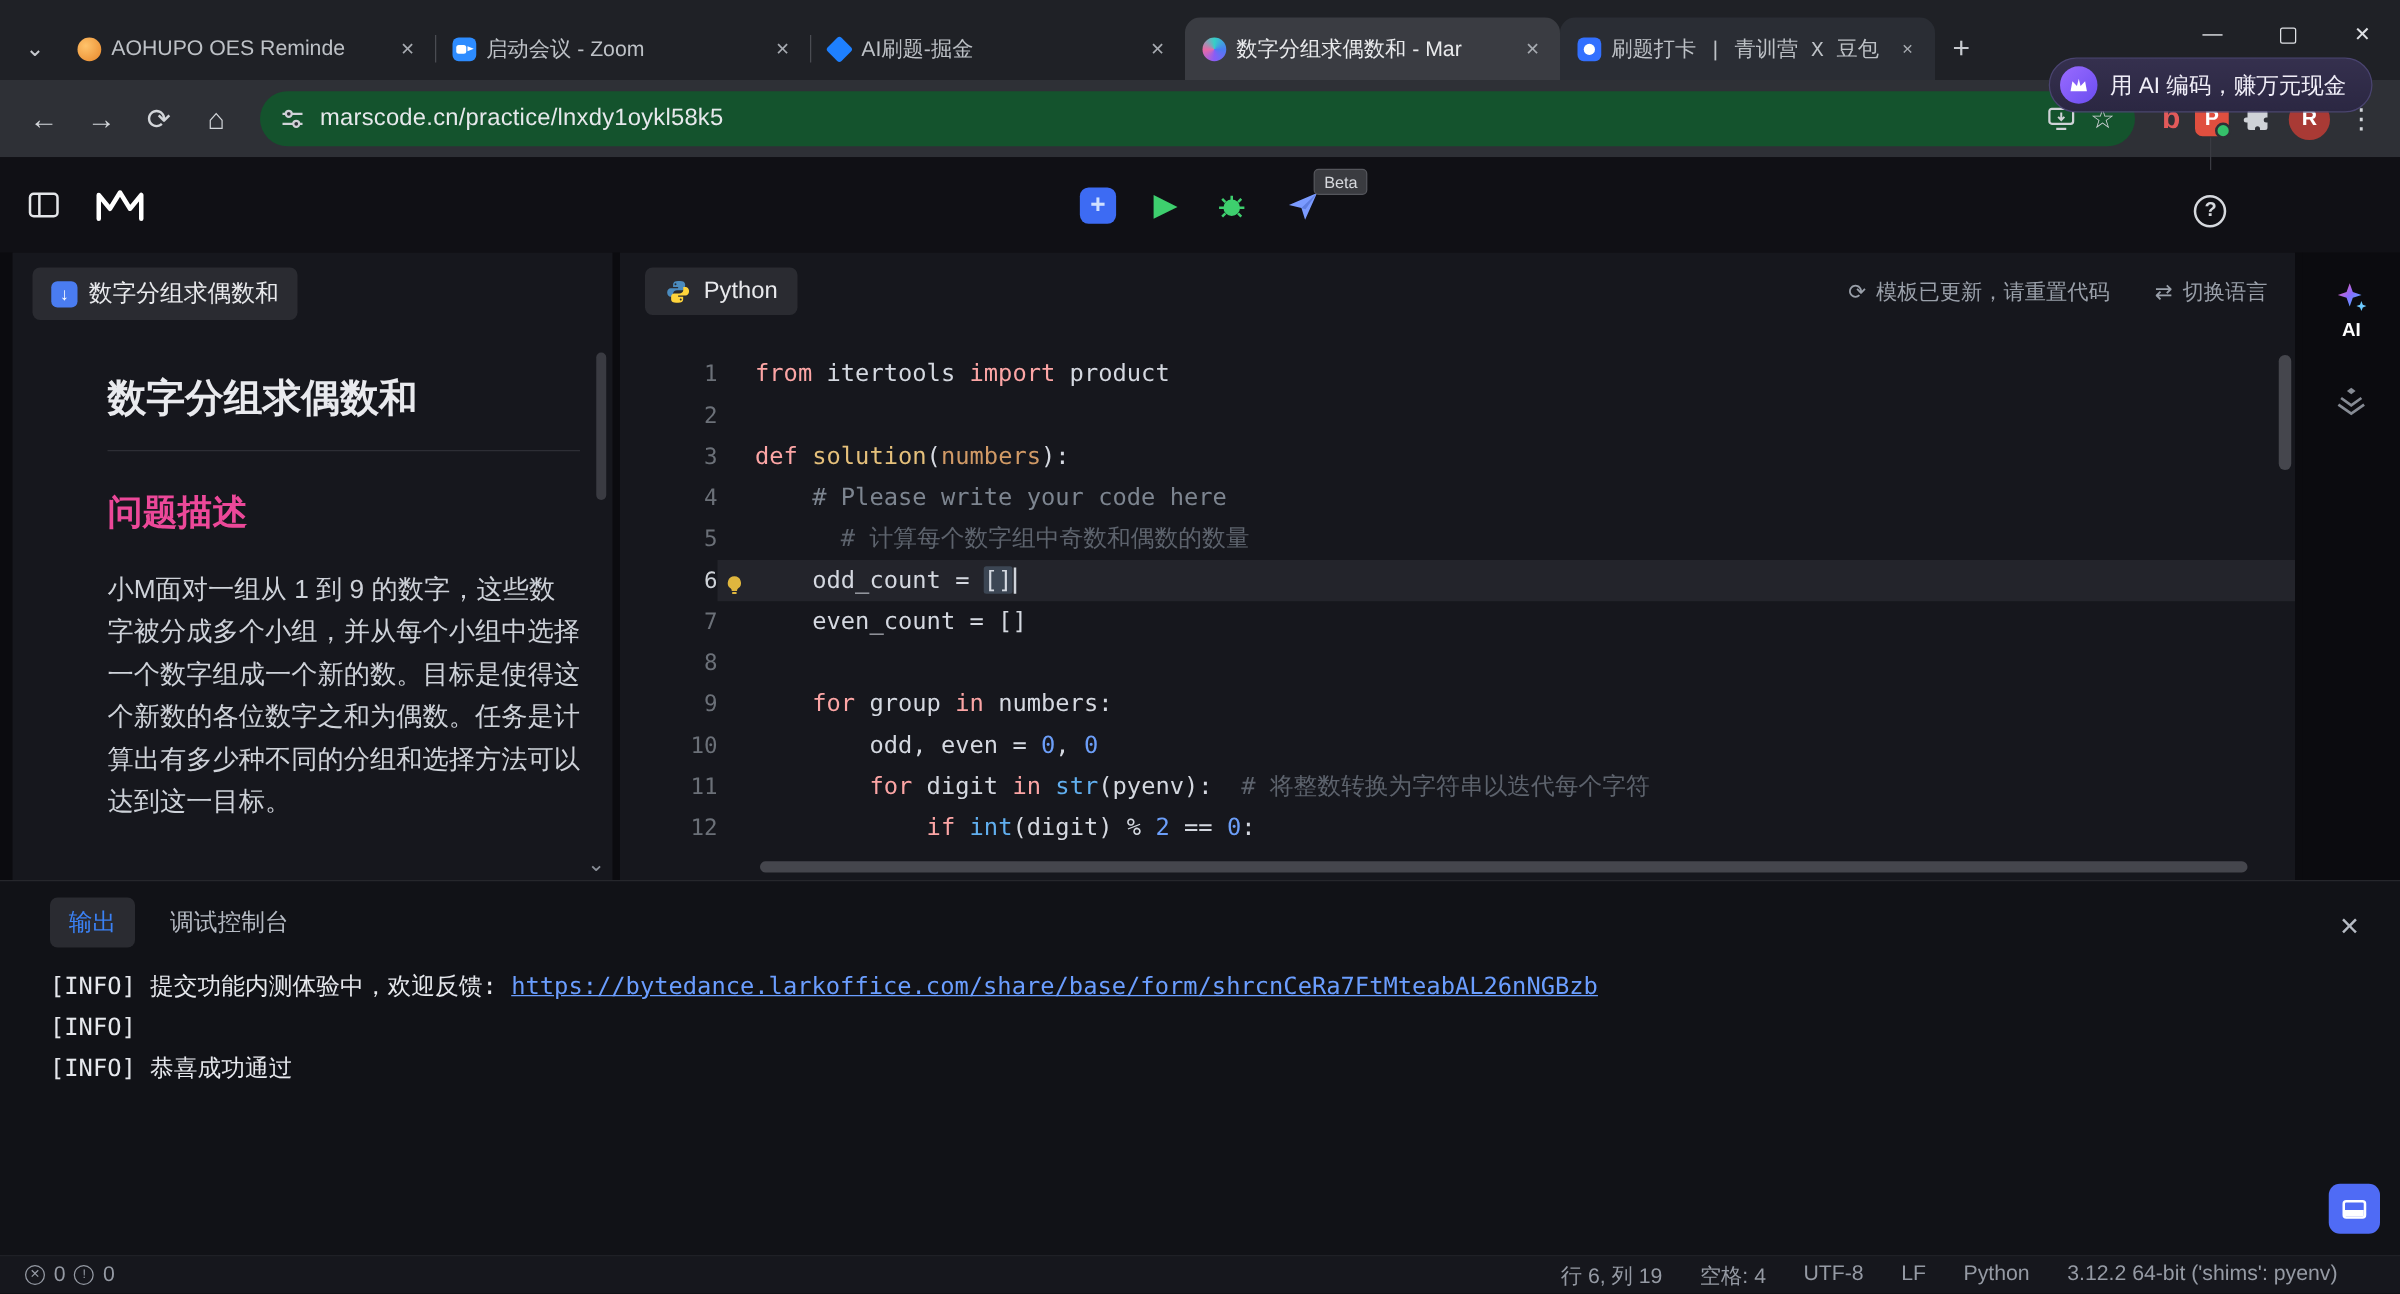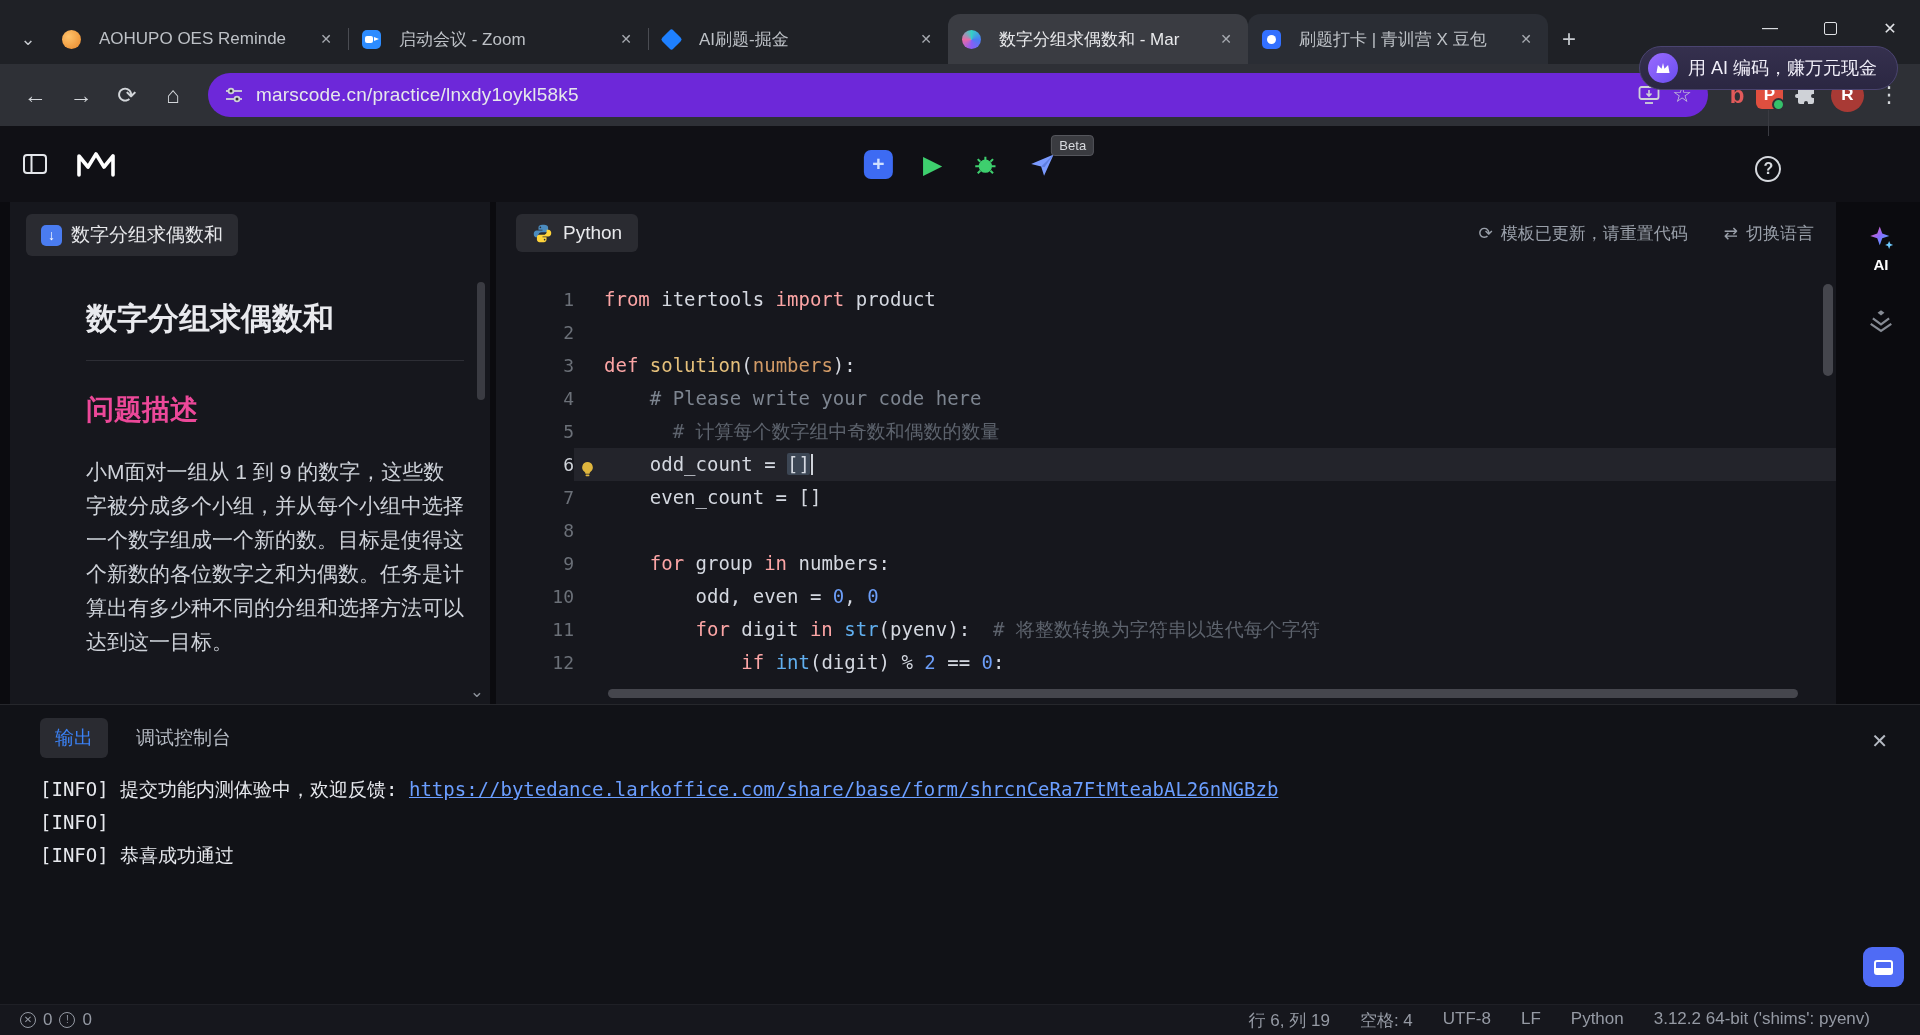--- a/index.html
+++ b/index.html
@@ -6,40 +6,40 @@
   html,body { width:1920px; height:1035px; overflow:hidden; }
   body { font-family:"Liberation Sans", sans-serif; background:#0b0b0f; color:#d7dae0; }
 
   
   .tabstrip { height:64px; background:#1f2126; display:flex; align-items:flex-end; padding-left:8px; position:relative; }
   .tab-search-btn { width:40px; height:46px; display:flex; align-items:center; justify-content:center; color:#c7cacf; font-size:18px; cursor:pointer; margin-bottom:2px; }
   .tab-list { display:flex; align-items:flex-end; }
   .tab { width:300px; height:50px; display:flex; align-items:center; padding:0 10px 0 14px; border-radius:12px 12px 0 0; color:#bdc1c6; position:relative; cursor:pointer; }
   .tab.normal + .tab.normal::before { content:""; position:absolute; left:0; top:14px; bottom:14px; width:1px; background:#4a4c52; }
   .tab.active { background:#3a3c42; color:#e9eaec; }
-  .tab.tinted { background:#2a2d34; }
-  .tab-title { flex:1; overflow:hidden; white-space:nowrap; font-size:17px; margin:0 8px 0 18px; }
+  .tab.tinted { background:#2a2d34;font-family:Liberation Mono, monospace; }
+  .tab-title { flex:1; overflow:hidden; white-space:nowrap; font-size:17px; margin:0 8px 0 8px; }
   .tab-close { width:24px; height:24px; border-radius:50%; display:flex; align-items:center; justify-content:center; font-size:14px; color:#a7abb1; flex:none; }
   .newtab-btn { width:42px; height:46px; display:flex; align-items:center; justify-content:center; font-size:24px; color:#c7cacf; margin-bottom:2px; cursor:pointer; }
   .fav { width:19px; height:19px; flex:none; position:relative; }
   .fav-aohupo { background:radial-gradient(circle at 35% 35%, #ffc36b, #e8872a); border-radius:50%; }
   .fav-zoom { background:#2d8cff; border-radius:5px; }
   .fav-zoom::before { content:""; position:absolute; left:3px; top:6px; width:8px; height:7px; background:#fff; border-radius:2px; }
   .fav-zoom::after { content:""; position:absolute; right:2px; top:7px; border-left:5px solid #fff; border-top:2.5px solid transparent; border-bottom:2.5px solid transparent; }
   .fav-juejin { background:#1e80ff; transform:rotate(45deg) scale(.82); border-radius:3px; }
   .fav-marscode { border-radius:50%; background:conic-gradient(#35d0c6,#4a7df2,#8a5cf6,#e86aa6,#35d0c6); }
   .fav-doubao { background:#3370ff; border-radius:5px; }
   .fav-doubao::before { content:""; position:absolute; left:5px; top:5px; width:9px; height:9px; background:#fff; border-radius:50%; }
   .win-controls { position:absolute; right:0; top:0; height:56px; display:flex; }
   .win-btn { width:60px; height:56px; display:flex; align-items:center; justify-content:center; color:#dfe1e5; font-size:16px; cursor:pointer; }
   .win-box { width:13px; height:13px; border:1.6px solid #dfe1e5; border-radius:2px; }
 
   .toolbar { height:62px; background:#2e3036; display:flex; align-items:center; padding:0 14px; gap:4px; }
   .nav-btn { width:42px; height:42px; border-radius:50%; display:flex; align-items:center; justify-content:center; color:#d3d6da; font-size:23px; cursor:pointer; }
-  .omnibox { flex:1; height:44px; background:#6d28d9; border-radius:22px; display:flex; align-items:center; padding:0 16px; margin:0 10px; gap:12px; }
+  .omnibox { flex:1; height:44px; background:#14532d; border-radius:22px; display:flex; align-items:center; padding:0 16px; margin:0 10px; gap:12px; }
   .omni-url { flex:1; color:#e6e8eb; font-size:19px; letter-spacing:.2px; }
   .omni-icon { display:flex; align-items:center; color:#cfd2d7; }
   .star-icon { font-size:22px; color:#cfd2d7; }
   .ext-b { font-weight:bold; font-size:24px; color:#e25a5a; width:30px; text-align:center; }
   .ext-p { width:27px; height:27px; background:#e04f3f; border-radius:6px; color:#fff; font-weight:bold; font-size:17px; display:flex; align-items:center; justify-content:center; position:relative; }
   .ext-p::after { content:""; position:absolute; right:-2px; bottom:-2px; width:9px; height:9px; border-radius:50%; background:#35c06a; border:2px solid #2e3036; }
   .toolbar-avatar { width:33px; height:33px; border-radius:50%; background:#a93a35; color:#fff; display:flex; align-items:center; justify-content:center; font-size:17px; font-weight:bold; margin:0 4px; }
   .kebab { font-size:22px; color:#d3d6da; padding:0 6px; }
 
   

